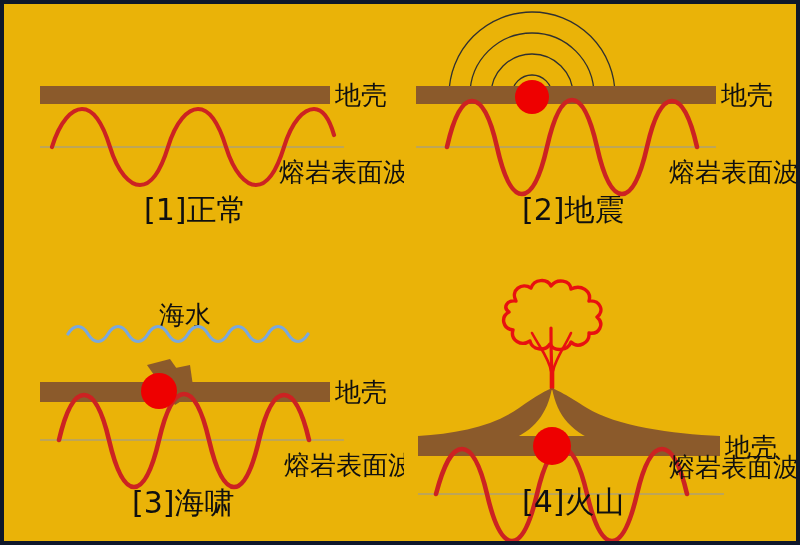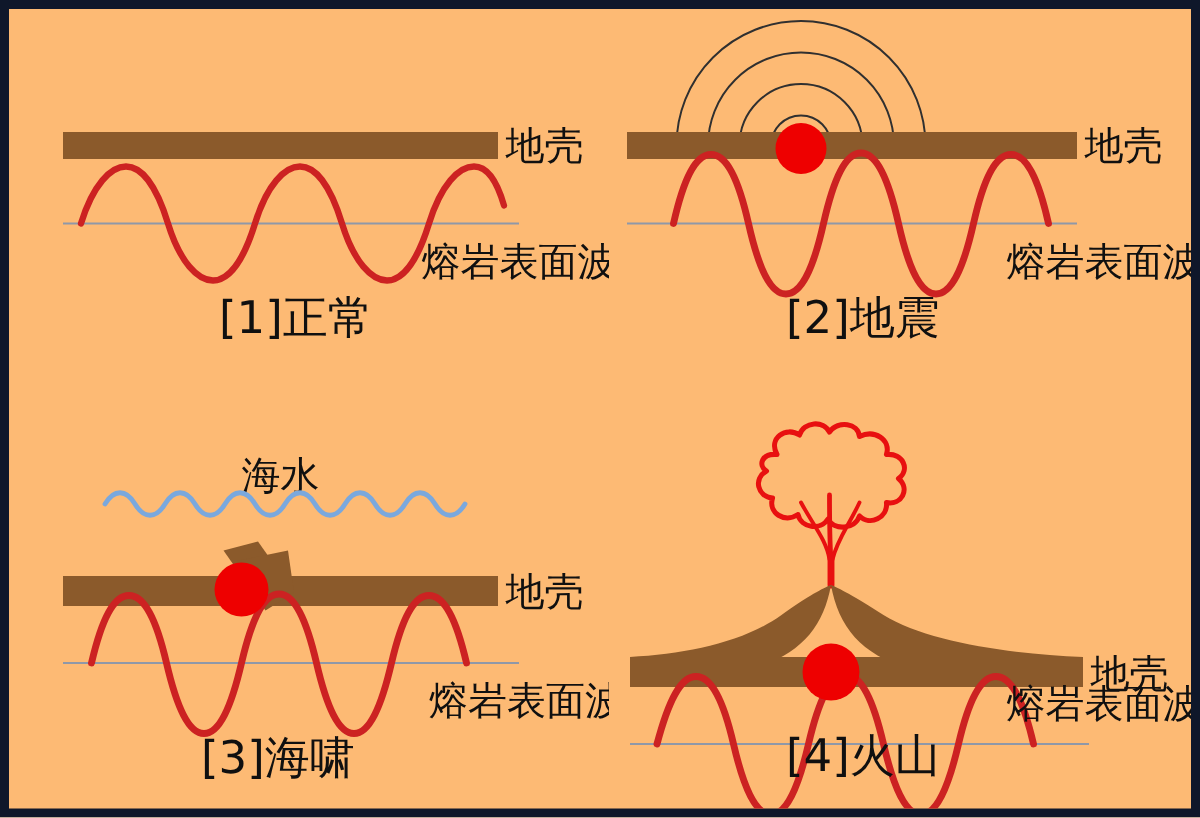--- a/index.html
+++ b/index.html
@@ -7,22 +7,22 @@
     padding: 0;
     background: #ffffff;
   }
   body {
     font-family: "DejaVu Sans", sans-serif;
   }
   #stage {
     position: relative;
     width: 800px;
     height: 545px;
-    background: #fdba74;
-    border: 6px solid #0f172a;
+    background: #eab308;
+    border: 4px solid #0f172a;
     box-sizing: border-box;
     overflow: hidden;
   }
   .panel {
     position: absolute;
   }
   .panel-svg {
     display: block;
   }
   .cjk {

